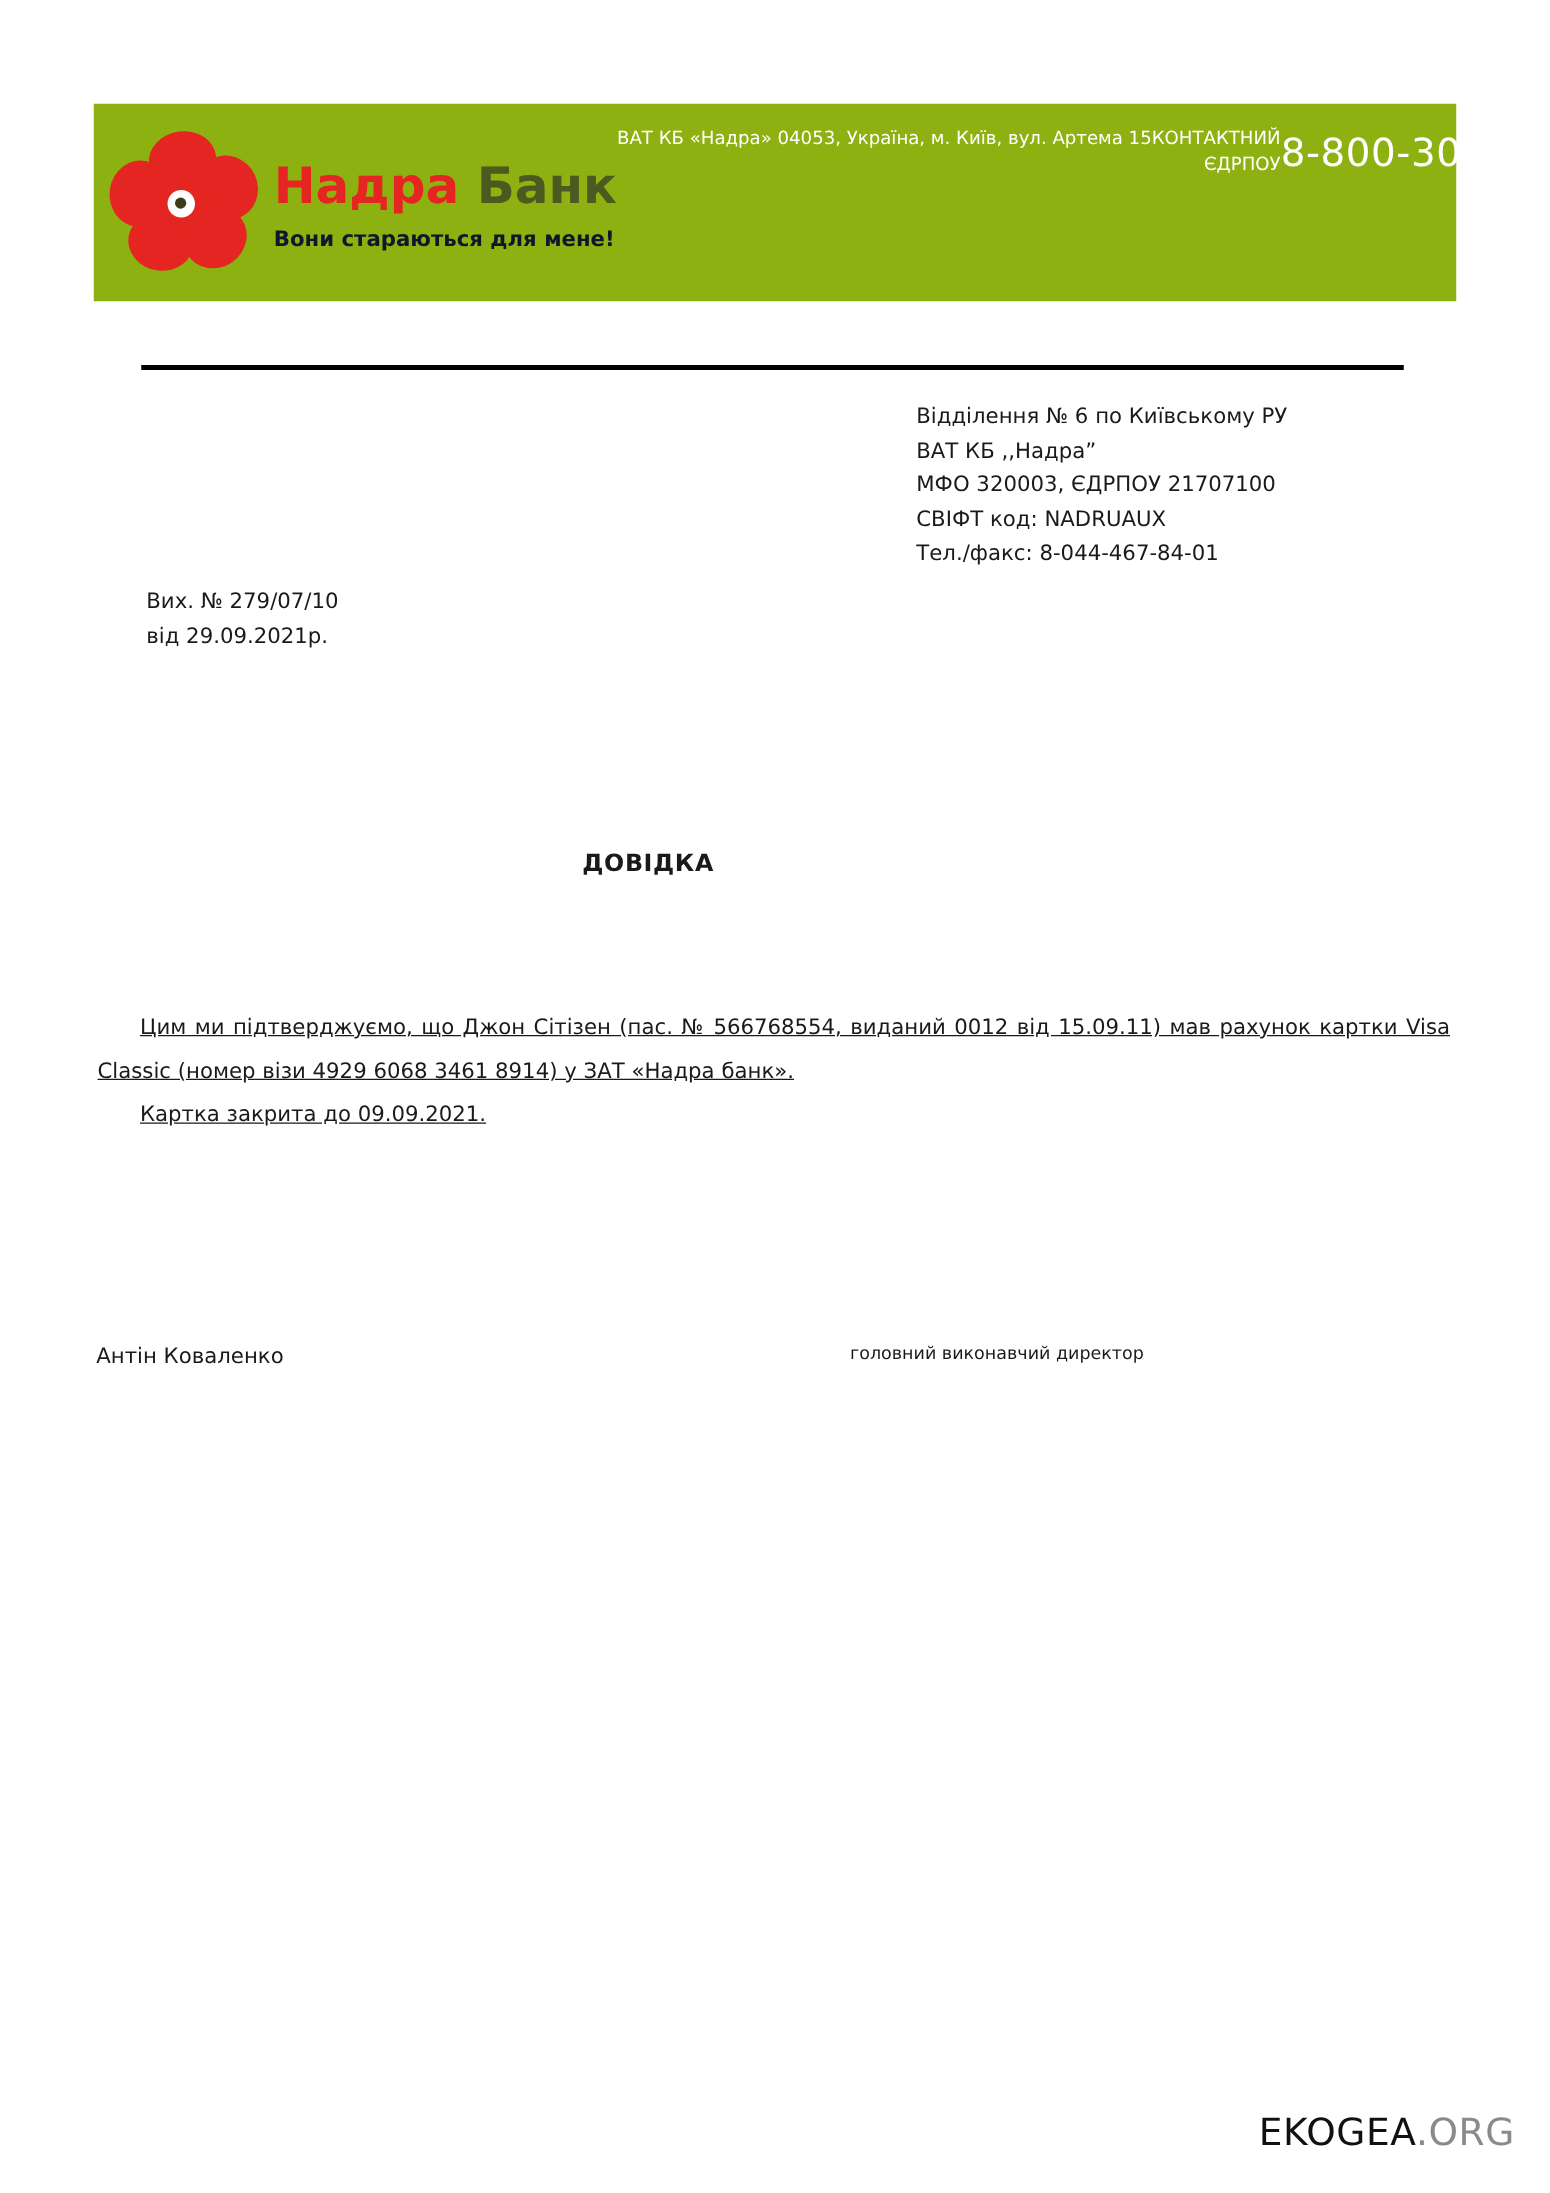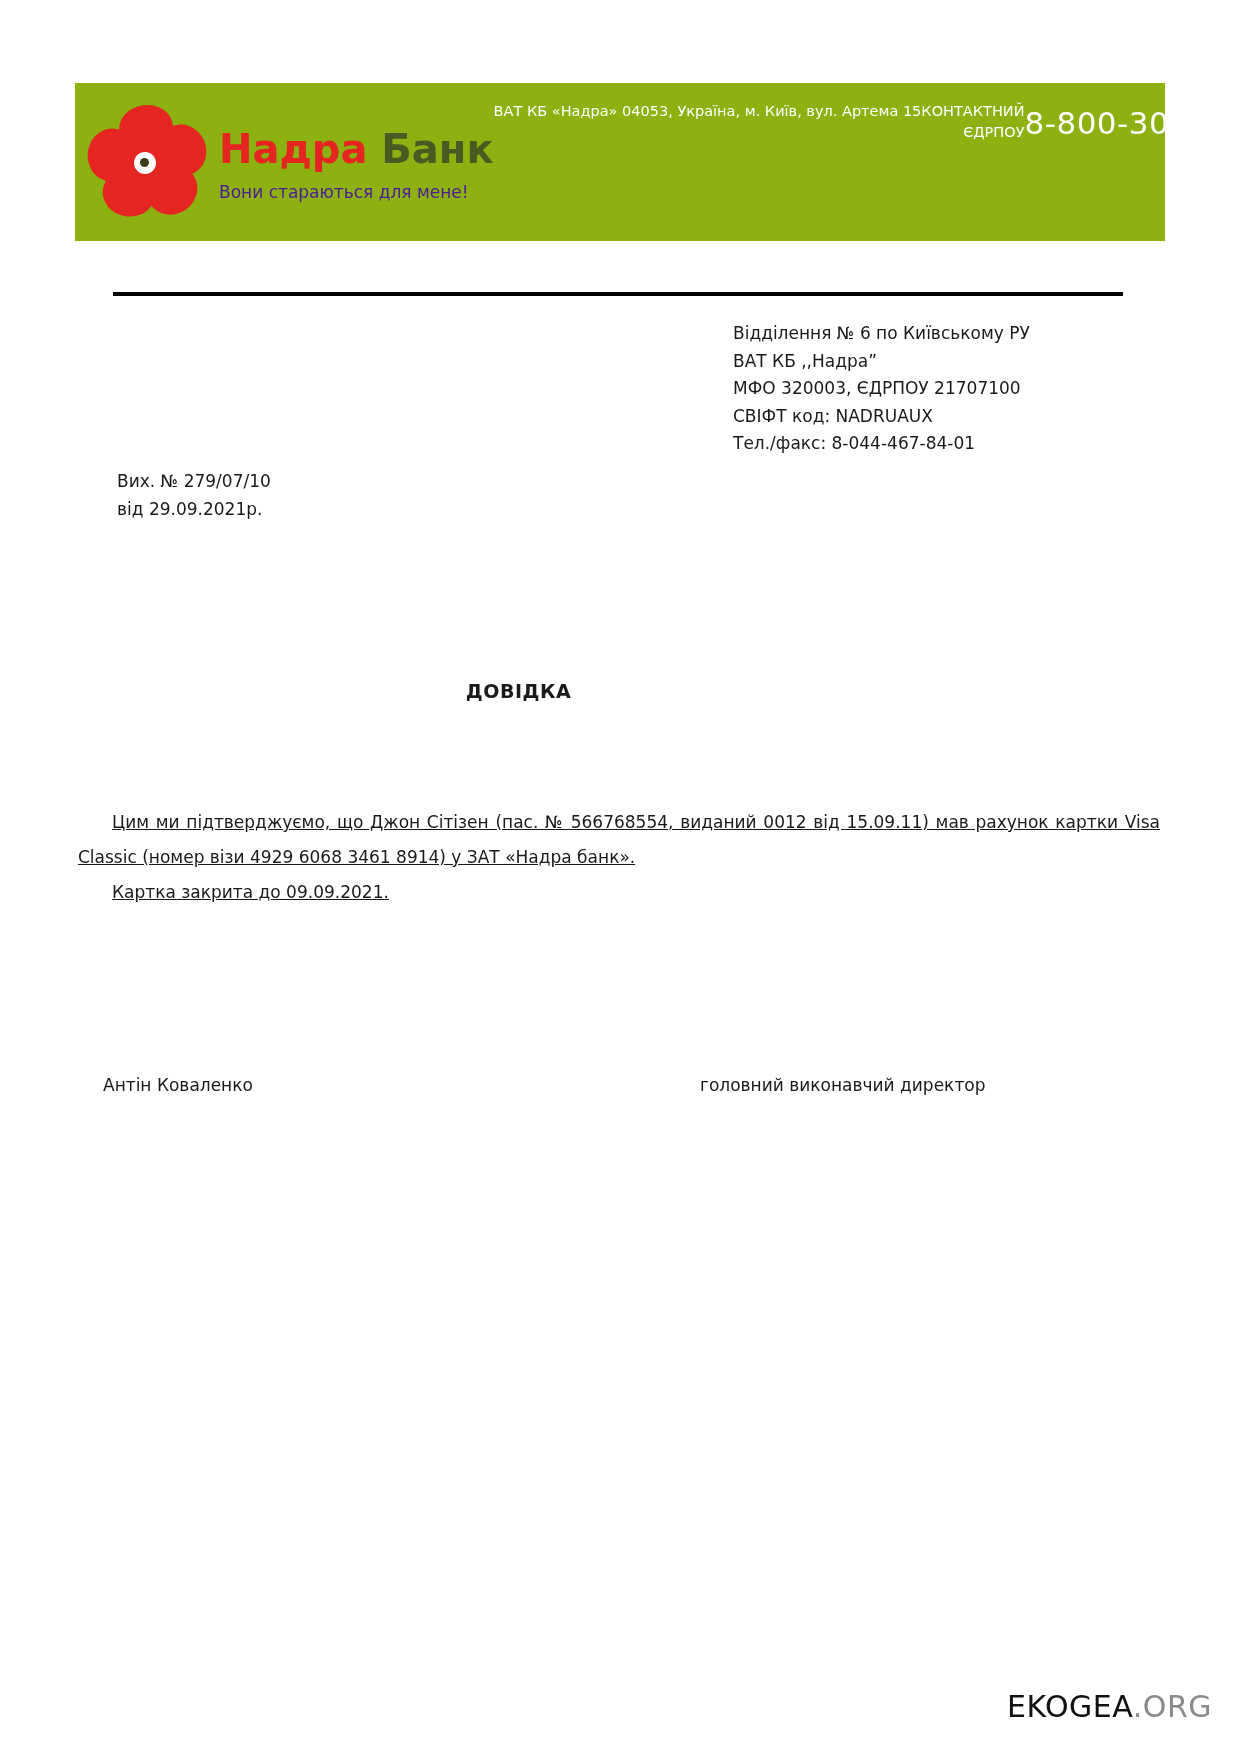--- a/index.html
+++ b/index.html
@@ -75,22 +75,23 @@
     font-size: 40px;
     font-weight: bold;
     line-height: 1.05;
     white-space: nowrap;
   }
   .wordmark .line1 .nadra { color: #e52521; }
   .wordmark .line1 .bank  { color: #4b5a20; margin-top: 15px; }
   .wordmark .slogan {
     margin-top: 12px;
     font-size: 17px;
-    color: #4c1d95;
-    white-space: nowrap;
+    color: #0f172a;
+    white-space: nowrap;
+    font-weight: bold;
   }
   .header-right {
     flex: 1;
     text-align: right;
     padding: 18px 22px 10px 0;
     color: #ffffff;
     display: flex;
     flex-direction: row;
     justify-content: flex-start;
   }
@@ -172,30 +173,30 @@
     text-indent: 34px;
     text-decoration: underline;
   }
   .body-text p.last {
     text-align: left;
   }
 
   
   .sig-name {
     position: absolute;
-    left: 103px;
+    left: 77px;
     top: 1075px;
     font-size: 17px;
     white-space: nowrap;
   }
   .sig-role {
     position: absolute;
-    left: 700px;
+    left: 680px;
     top: 1075px;
-    font-size: 17px;
+    font-size: 14px;
     white-space: nowrap;
     text-align: right;
   }
 
   
   .watermark {
     position: absolute;
     right: 28px;
     bottom: 30px;
     font-size: 30px;

